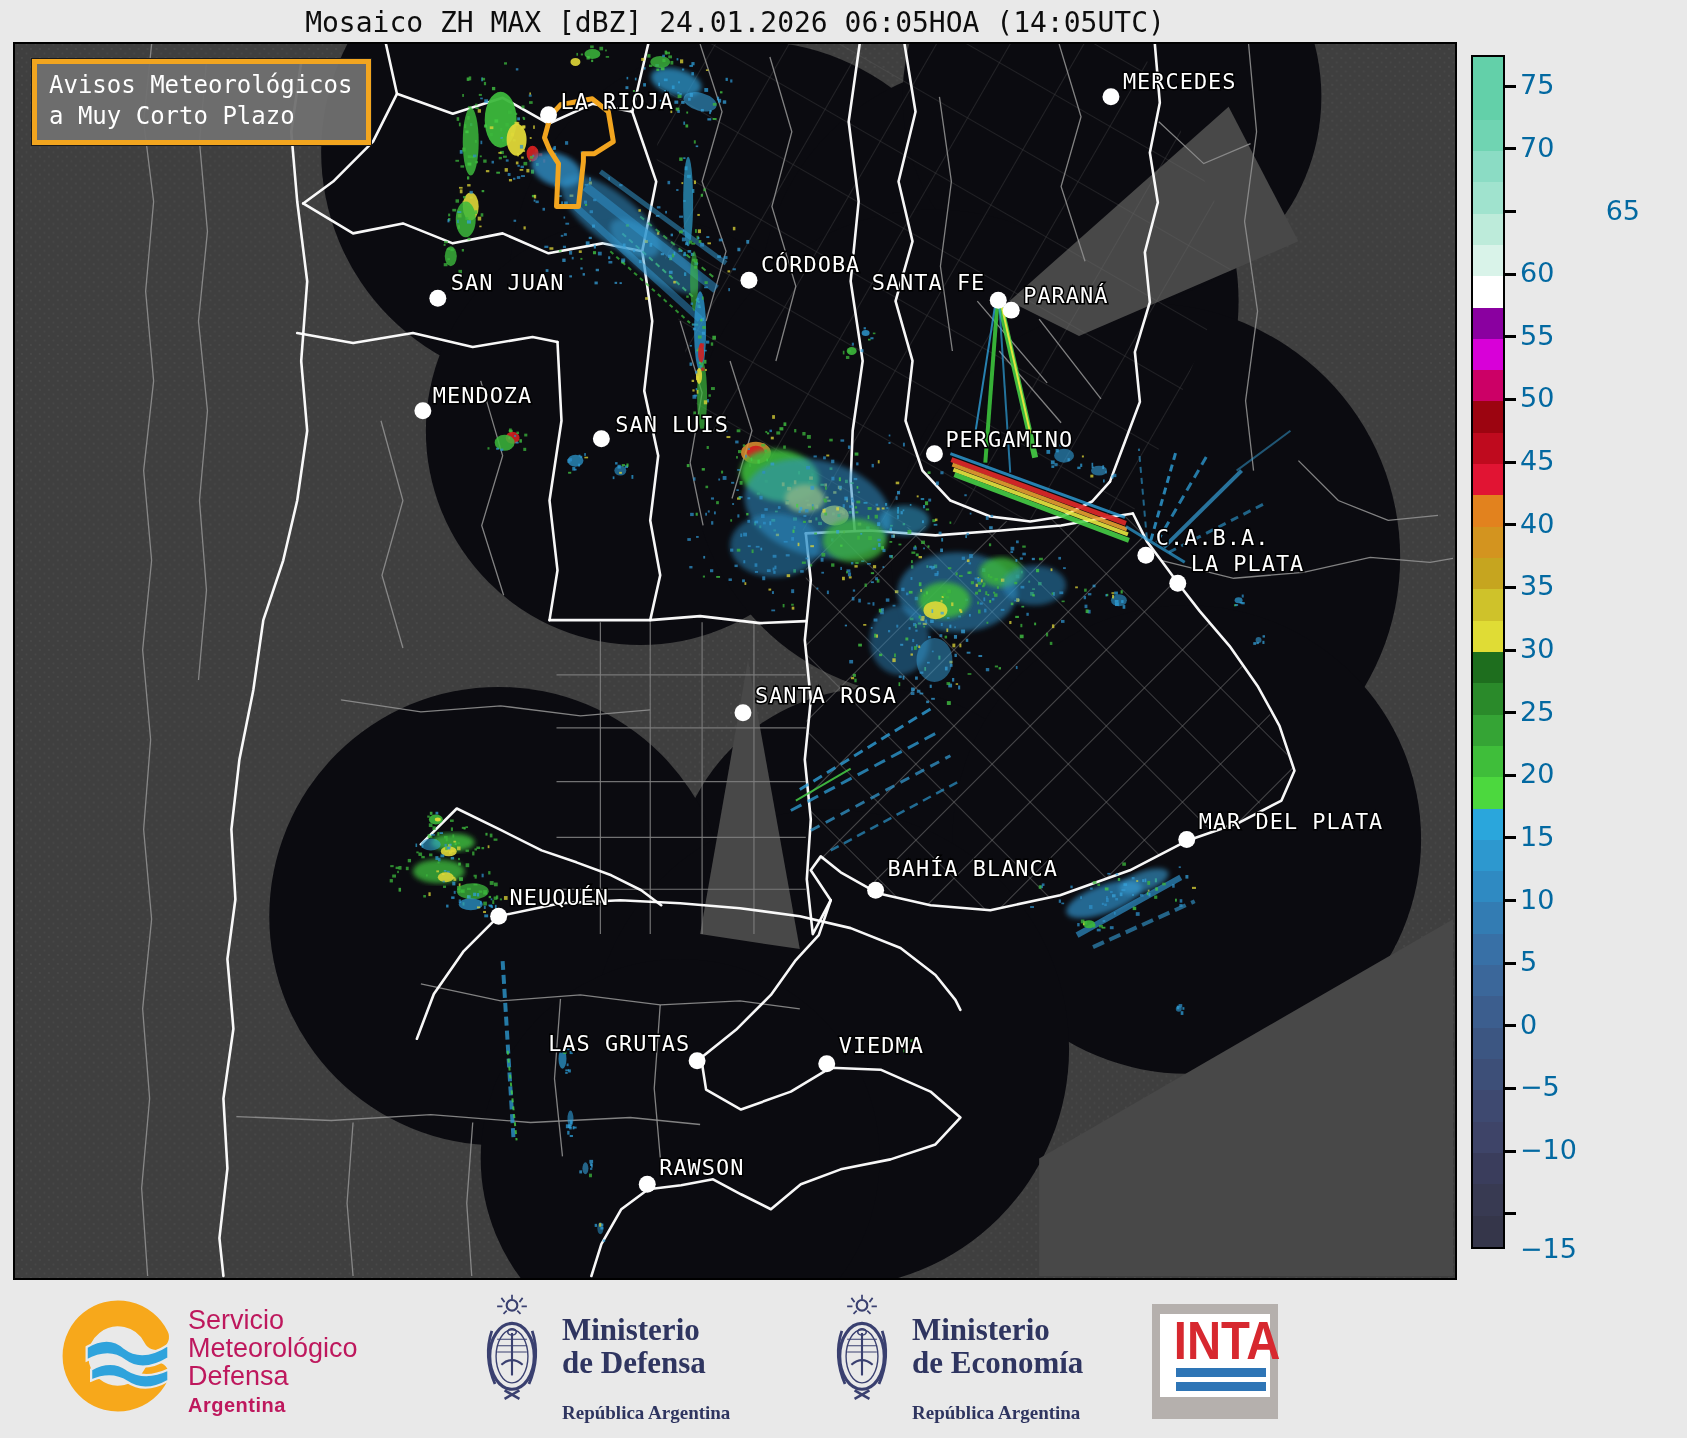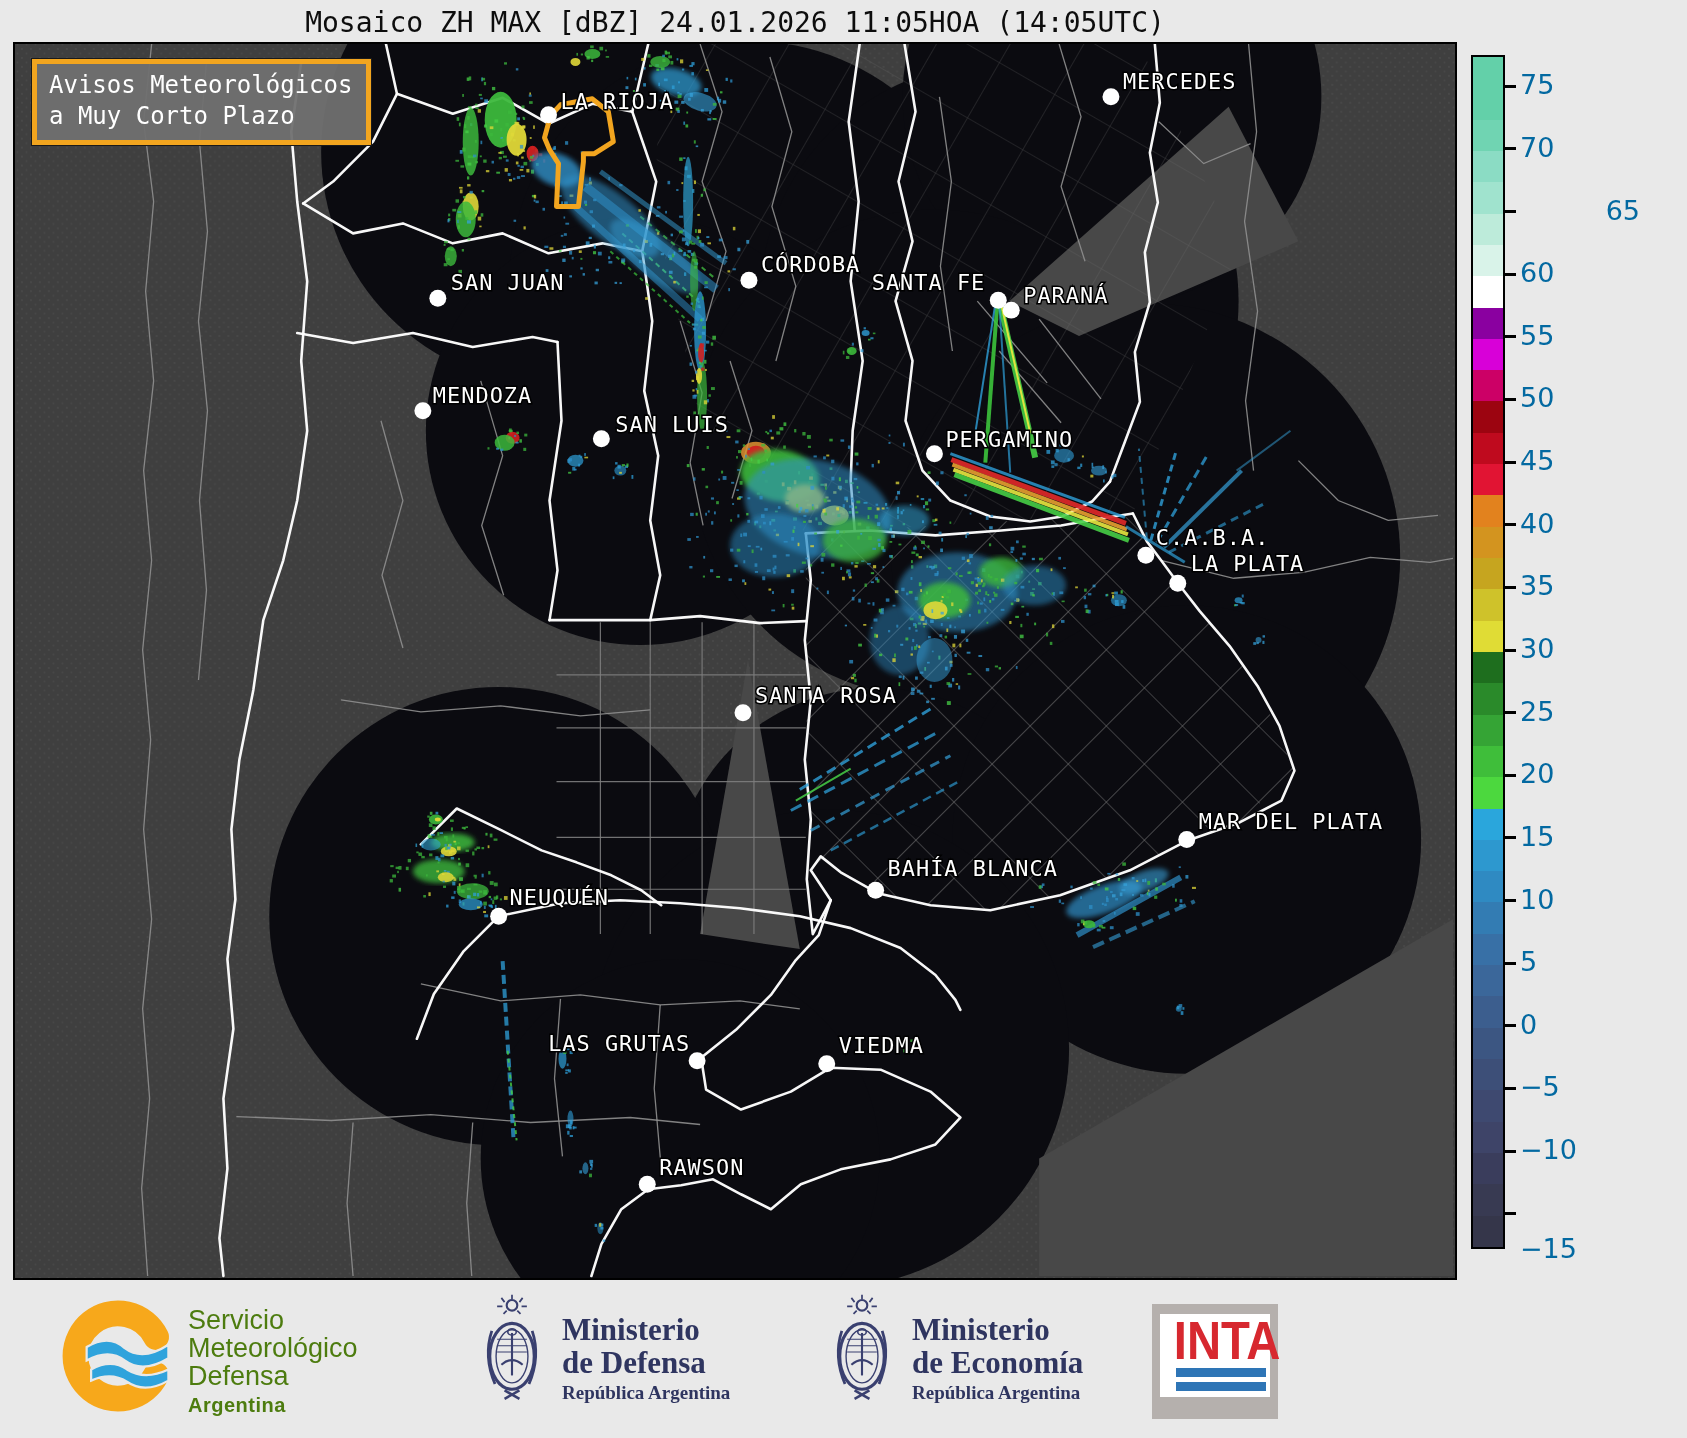--- a/index.html
+++ b/index.html
@@ -21,42 +21,42 @@
   #cbar{position:absolute;left:1471px;top:55px;width:30px;height:1190px;border:2px solid #000;
     display:flex;flex-direction:column;}
   #cbar div{flex:1;}
   .ctick{position:absolute;width:11px;height:3px;background:#000;left:1505px;}
   .clabel{position:absolute;left:1520px;width:120px;height:34px;line-height:34px;
     font:27px "DejaVu Sans",sans-serif;color:#0369a1;text-align:left;}
   
   #footer{position:absolute;left:0;top:1280px;width:1687px;height:158px;background:#e9e9e9;}
   .logo{position:absolute;display:flex;align-items:flex-start;}
   #smn-logo{left:62px;top:18px;}
-  .smn-text{margin-left:14px;margin-top:8px;color:#4d7c0f;}
+  .smn-text{margin-left:14px;margin-top:8px;color:#be185d;}
   .smn-main{font-family:"Liberation Sans",sans-serif;font-size:27px;line-height:1.04;font-weight:500;}
   .smn-sub{font-family:"Liberation Sans",sans-serif;font-size:20px;margin-top:4px;font-weight:600;letter-spacing:.5px;}
   #defensa-logo{left:478px;top:12px;}
   #economia-logo{left:828px;top:12px;}
   .min-text{margin-left:16px;margin-top:22px;color:#2f3560;}
   .min-big{font-family:"Liberation Serif",serif;font-weight:bold;font-size:31px;line-height:1.05;}
-  .min-small{font-family:"Liberation Serif",serif;font-size:19px;margin-top:3px;font-weight:600;}
+  .min-small{font-family:"Liberation Serif",serif;font-size:19px;margin-top:23px;font-weight:600;}
   #inta-logo{left:1152px;top:24px;}
   .inta-frame{background:#b5b0ad;padding:10px 8px 22px 8px;}
   .inta-white{background:#fff;width:90px;padding:4px 4px 6px 16px;}
   .inta-word{font-family:"Liberation Sans",sans-serif;font-weight:bold;font-size:45px;
     color:#d7282f;text-align:center;letter-spacing:0px;transform:scale(1.05,1.18);
     transform-origin:center;line-height:1.0;}
   .inta-bar{height:9px;background:#2e75b6;margin-top:5px;}
 </style>
 </head>
 <body>
 
 <div id="stage">
 
-  <div id="title">Mosaico ZH MAX [dBZ] 24.01.2026 11:05HOA (14:05UTC)</div>
+  <div id="title">Mosaico ZH MAX [dBZ] 24.01.2026 06:05HOA (14:05UTC)</div>
 
   <div id="map-panel">
     <svg id="mapsvg" viewBox="13 42 1444 1238" preserveAspectRatio="none">
       <defs>
         <pattern id="dots" width="9" height="9" patternUnits="userSpaceOnUse">
           <rect width="9" height="9" fill="#3f3f3f"></rect>
           <circle cx="2" cy="2" r="0.9" fill="#4b4b4b"></circle>
           <circle cx="6.5" cy="6.5" r="0.9" fill="#484848"></circle>
         </pattern>
         <pattern id="hatchBA" width="54" height="54" patternUnits="userSpaceOnUse" patternTransform="rotate(45)">

